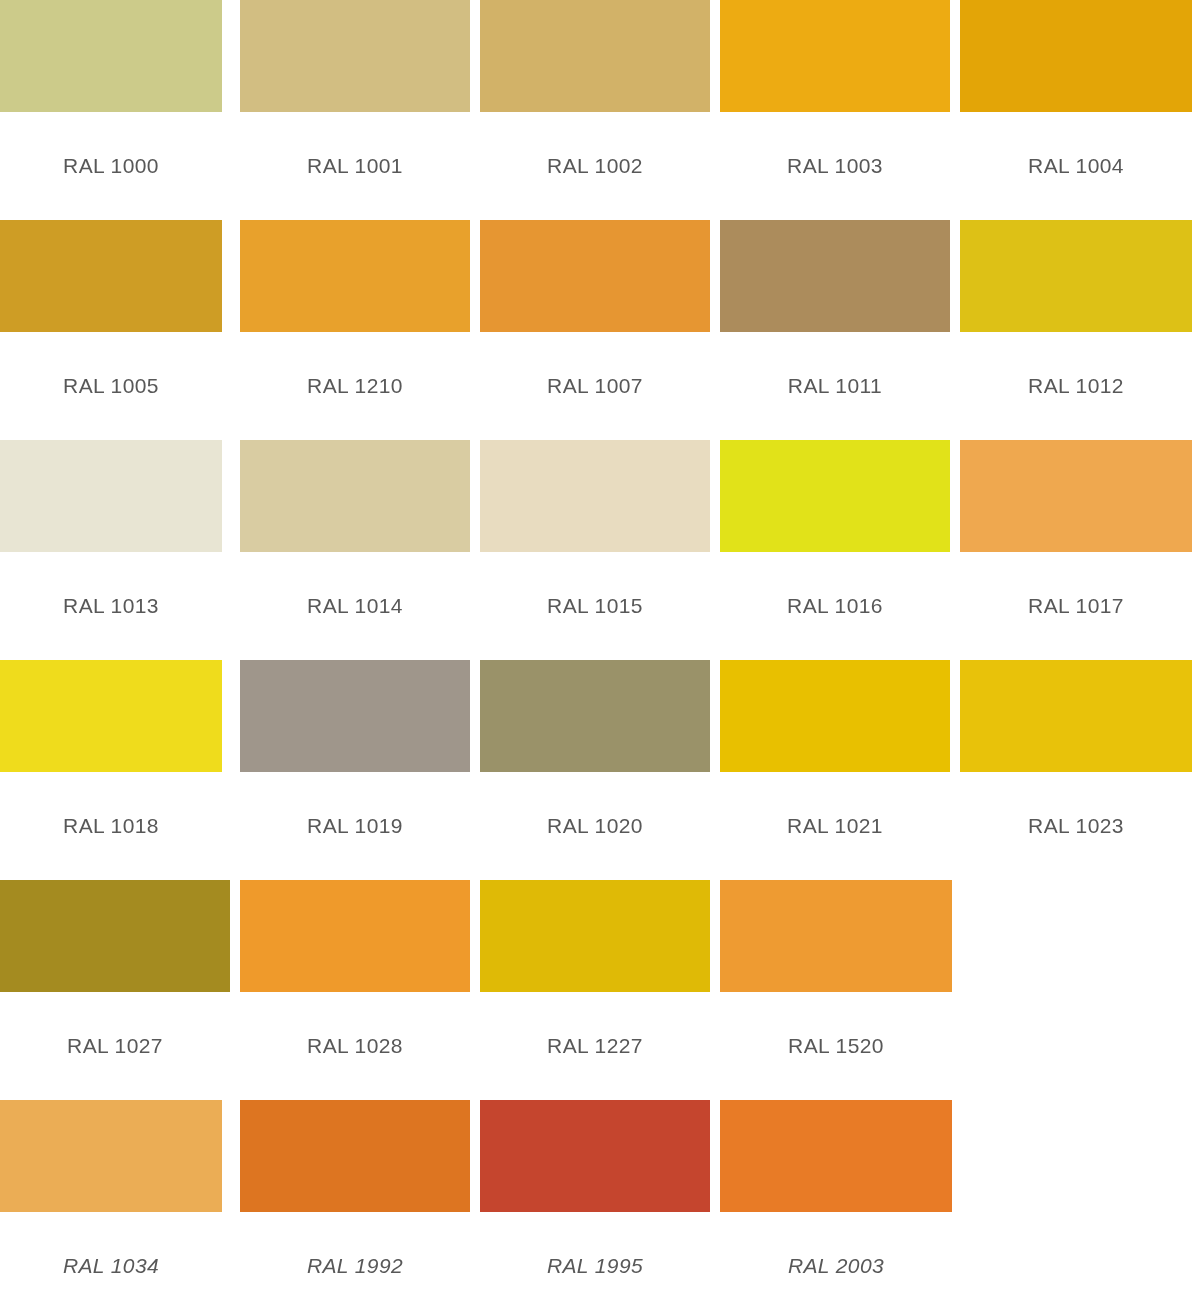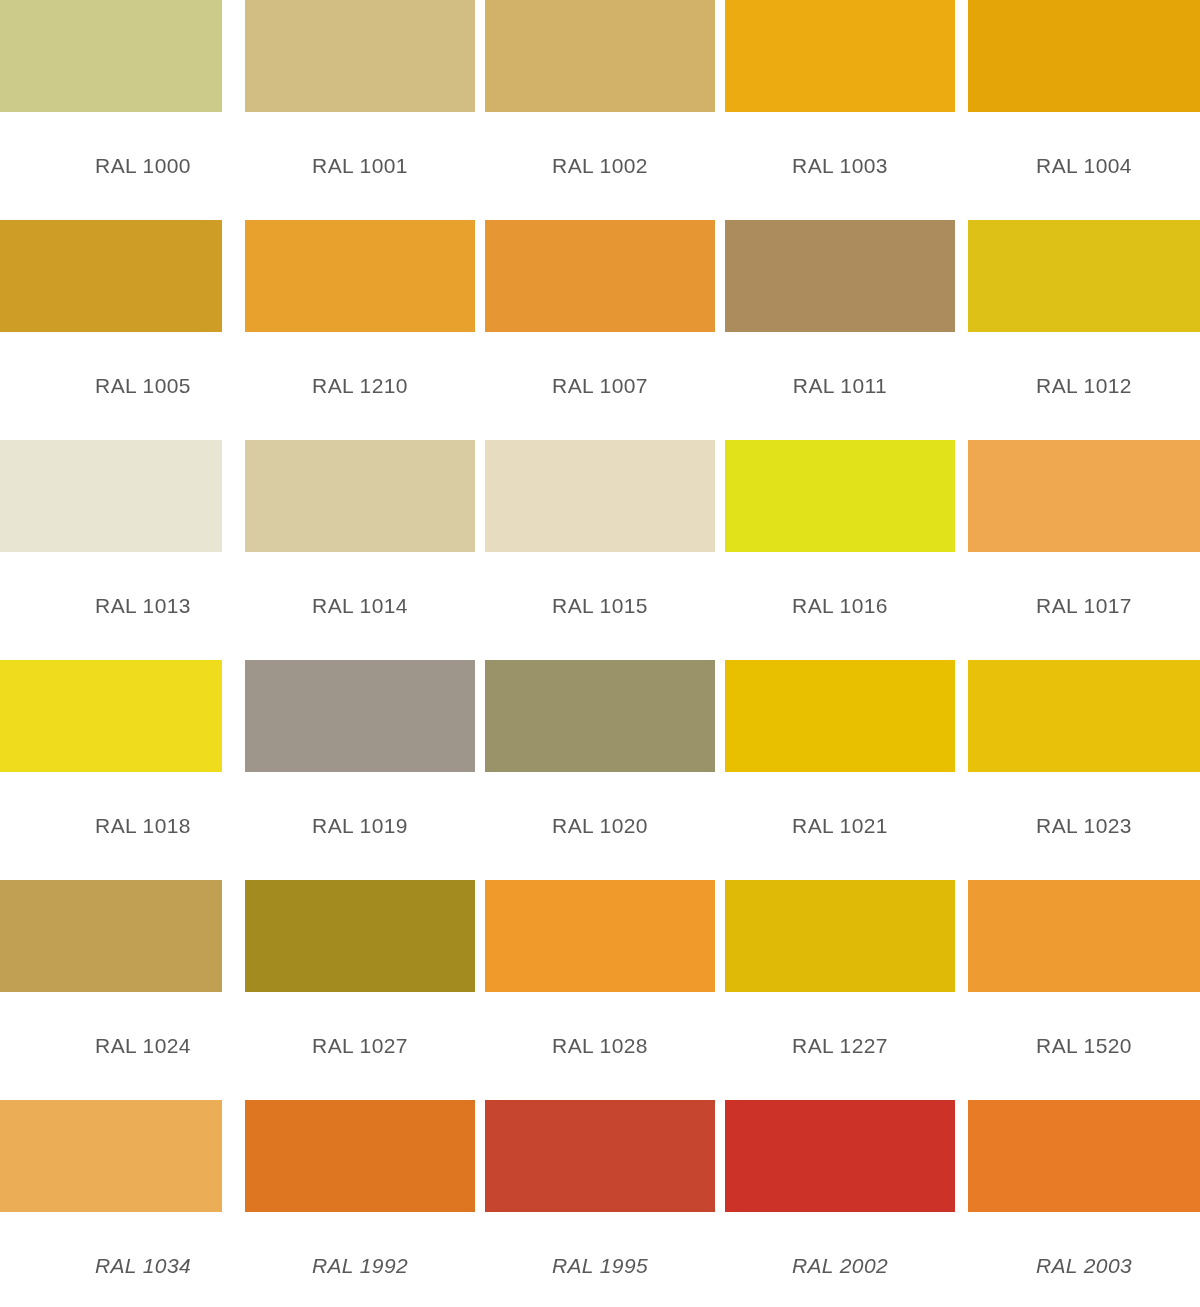--- a/index.html
+++ b/index.html
@@ -33,29 +33,27 @@
   .ral-row.last-row {
     flex: 0 0 207px;
     height: 207px;
     font-style: italic;
   }
   .ral-cell {
     width: 240px;
     flex: 0 0 240px;
     display: flex;
     flex-direction: column;
-    align-items: center;
     box-sizing: border-box;
   }
   
   .ral-cell.col-0 {
     align-items: flex-start;
   }
   .ral-cell.col-4 {
-    align-items: flex-end;
   }
   .swatch {
     width: 222px;
     height: 112px;
     display: block;
   }
   .ral-cell.col-0 .swatch {
     width: 222px;
     margin-left: 0;
   }
@@ -73,21 +71,20 @@
     line-height: 24px;
     color: #585858;
     letter-spacing: 0.4px;
     white-space: nowrap;
     text-align: center;
     width: 222px;
   }
   .ral-cell.col-0 .label {
     width: 222px;
     text-align: center;
-    margin-left: 32px;
   }
   .ral-cell.col-1 .label,
   .ral-cell.col-2 .label,
   .ral-cell.col-3 .label {
     width: 230px;
   }
   .ral-cell.col-4 .label {
     width: 232px;
   }
 </style>
@@ -177,24 +174,20 @@
       <div class="ral-cell col-3">
         <div class="swatch" style="background: rgb(232, 192, 0);"></div>
         <div class="label">RAL 1021</div>
       </div>
       <div class="ral-cell col-4">
         <div class="swatch" style="background: rgb(232, 194, 10);"></div>
         <div class="label">RAL 1023</div>
       </div>
     </div>
     <div class="ral-row">
-      <div class="ral-cell col-0">
-        <div class="swatch" style="background: rgb(194, 160, 83);"></div>
-        <div class="label">RAL 1024</div>
-      </div>
       <div class="ral-cell col-1">
         <div class="swatch" style="background: rgb(164, 139, 32);"></div>
         <div class="label">RAL 1027</div>
       </div>
       <div class="ral-cell col-2">
         <div class="swatch" style="background: rgb(239, 154, 43);"></div>
         <div class="label">RAL 1028</div>
       </div>
       <div class="ral-cell col-3">
         <div class="swatch" style="background: rgb(223, 186, 6);"></div>
@@ -210,23 +203,19 @@
         <div class="swatch" style="background: rgb(235, 173, 85);"></div>
         <div class="label">RAL 1034</div>
       </div>
       <div class="ral-cell col-1">
         <div class="swatch" style="background: rgb(221, 117, 33);"></div>
         <div class="label">RAL 1992</div>
       </div>
       <div class="ral-cell col-2">
         <div class="swatch" style="background: rgb(197, 69, 46);"></div>
         <div class="label">RAL 1995</div>
-      </div>
-      <div class="ral-cell col-3">
-        <div class="swatch" style="background: rgb(204, 50, 40);"></div>
-        <div class="label">RAL 2002</div>
       </div>
       <div class="ral-cell col-4">
         <div class="swatch" style="background: rgb(232, 123, 38);"></div>
         <div class="label">RAL 2003</div>
       </div>
     </div>
   </div>
 
 </body></html>

